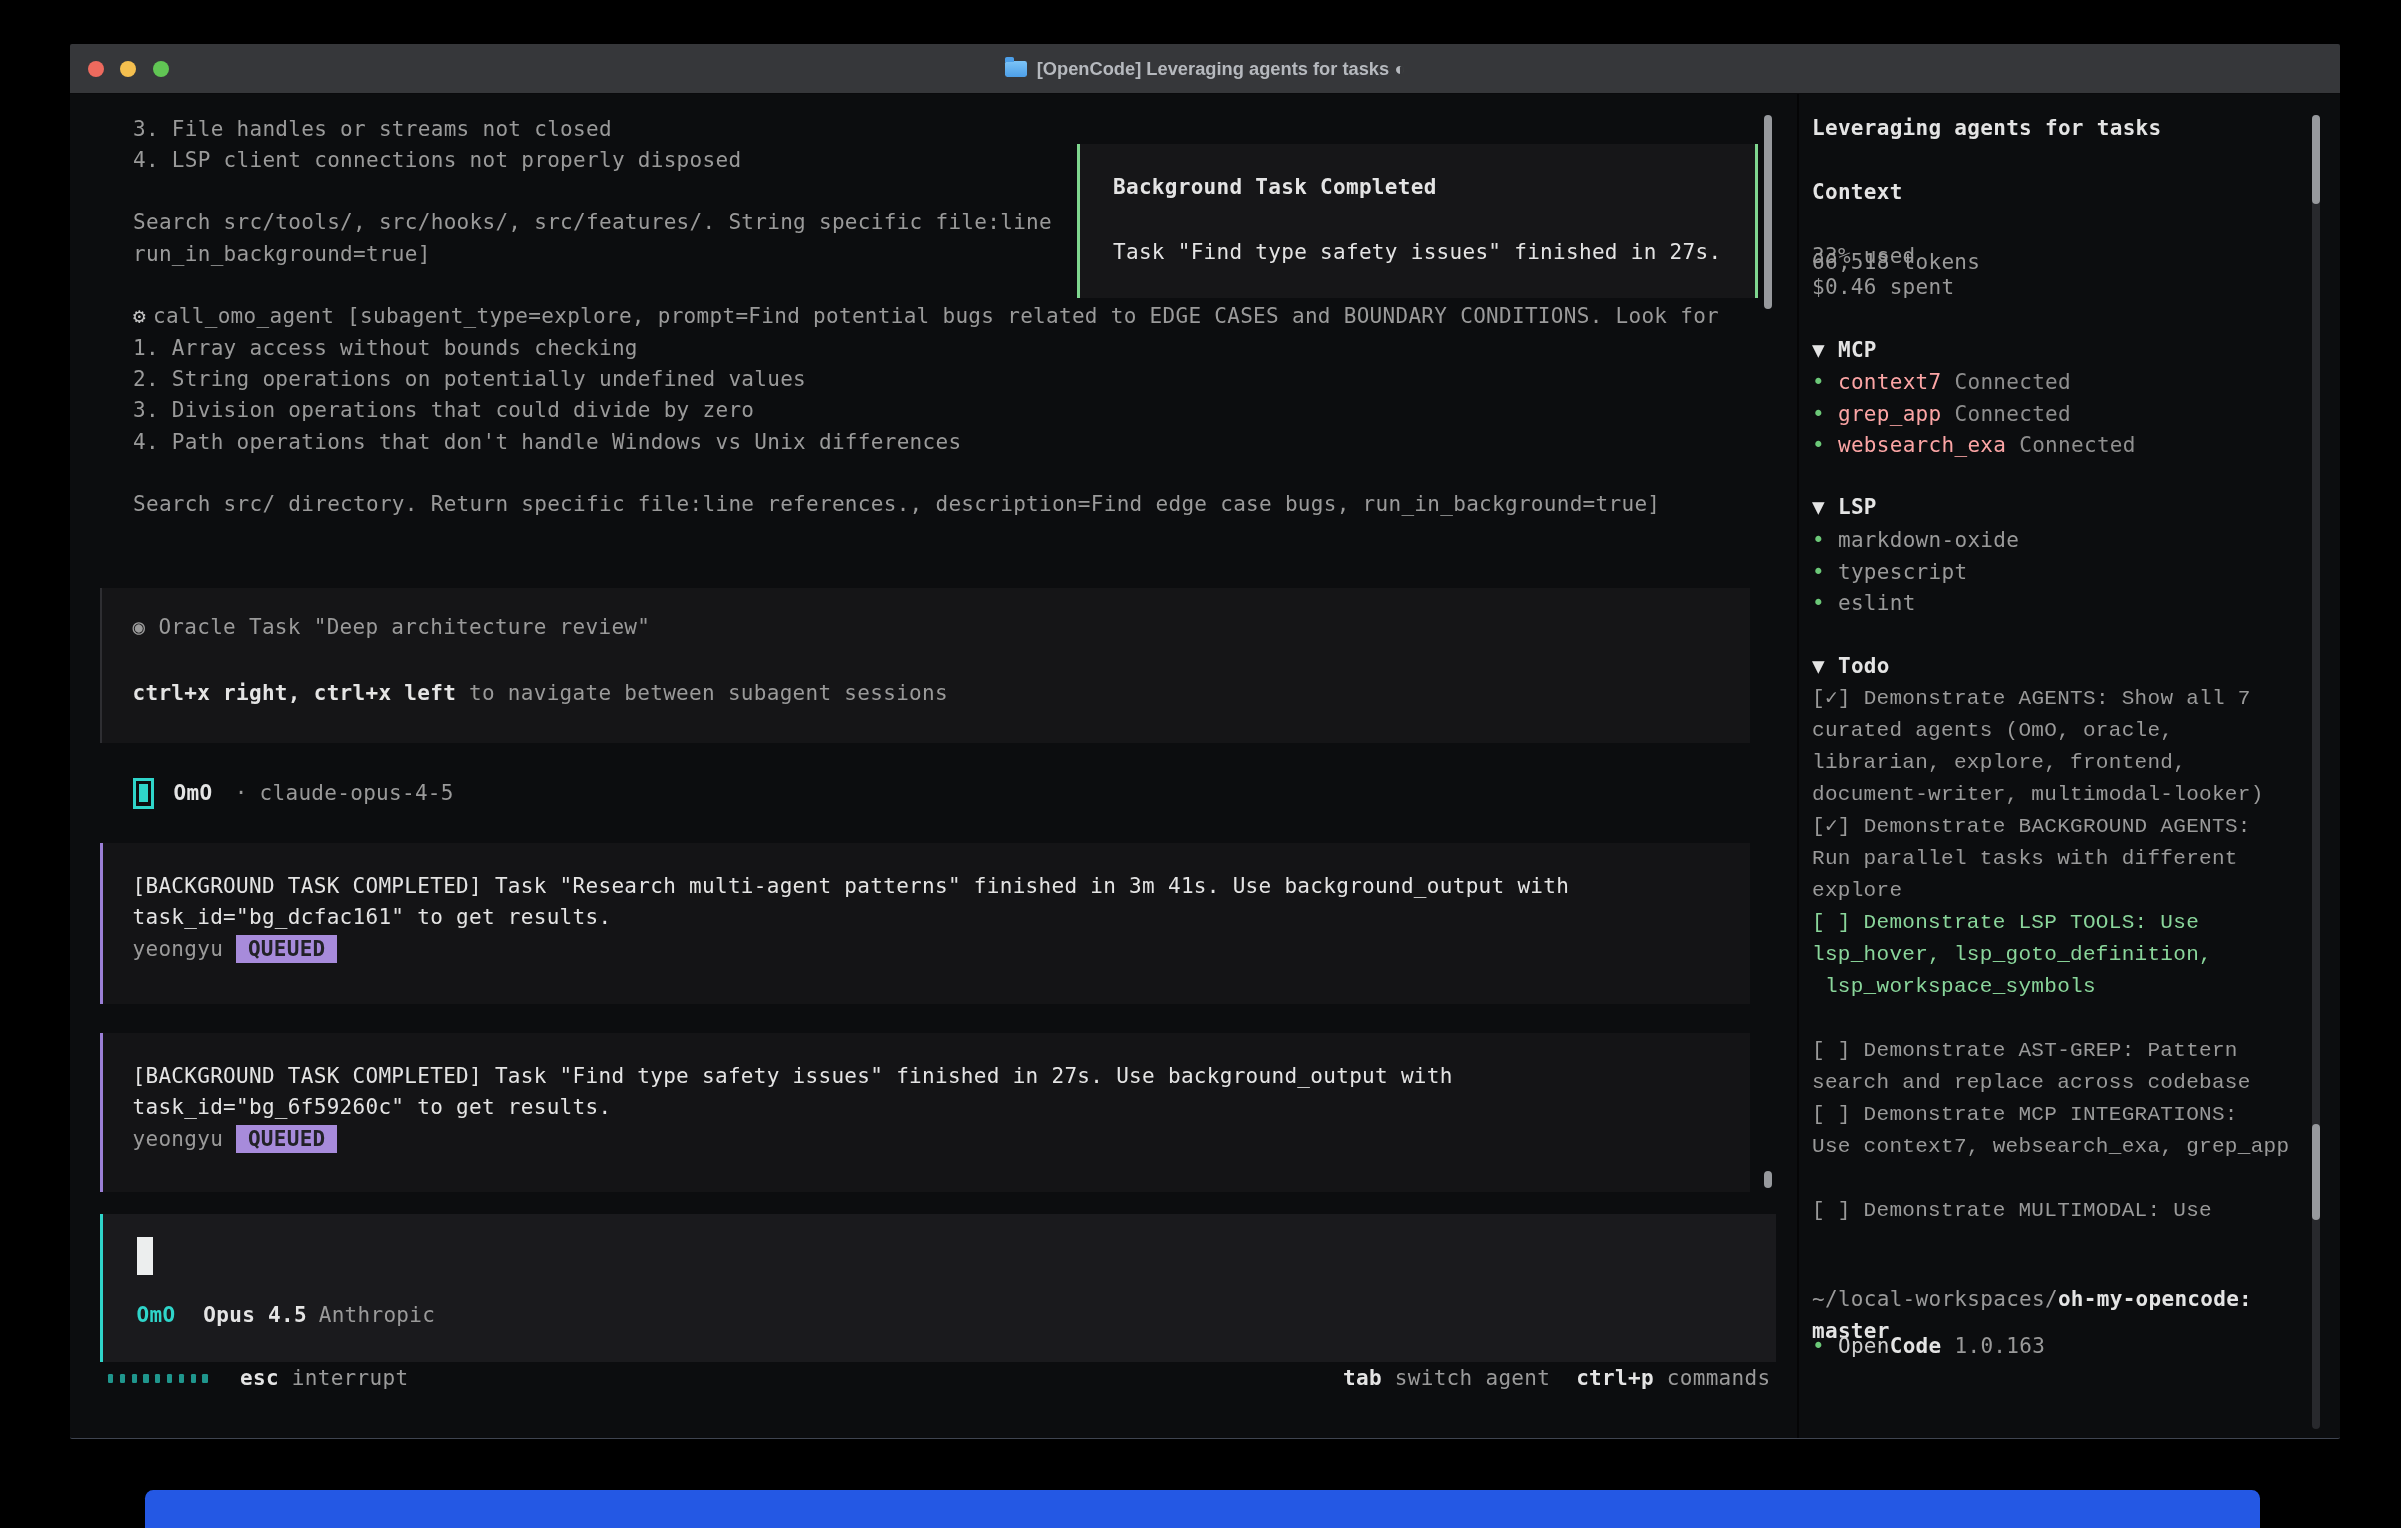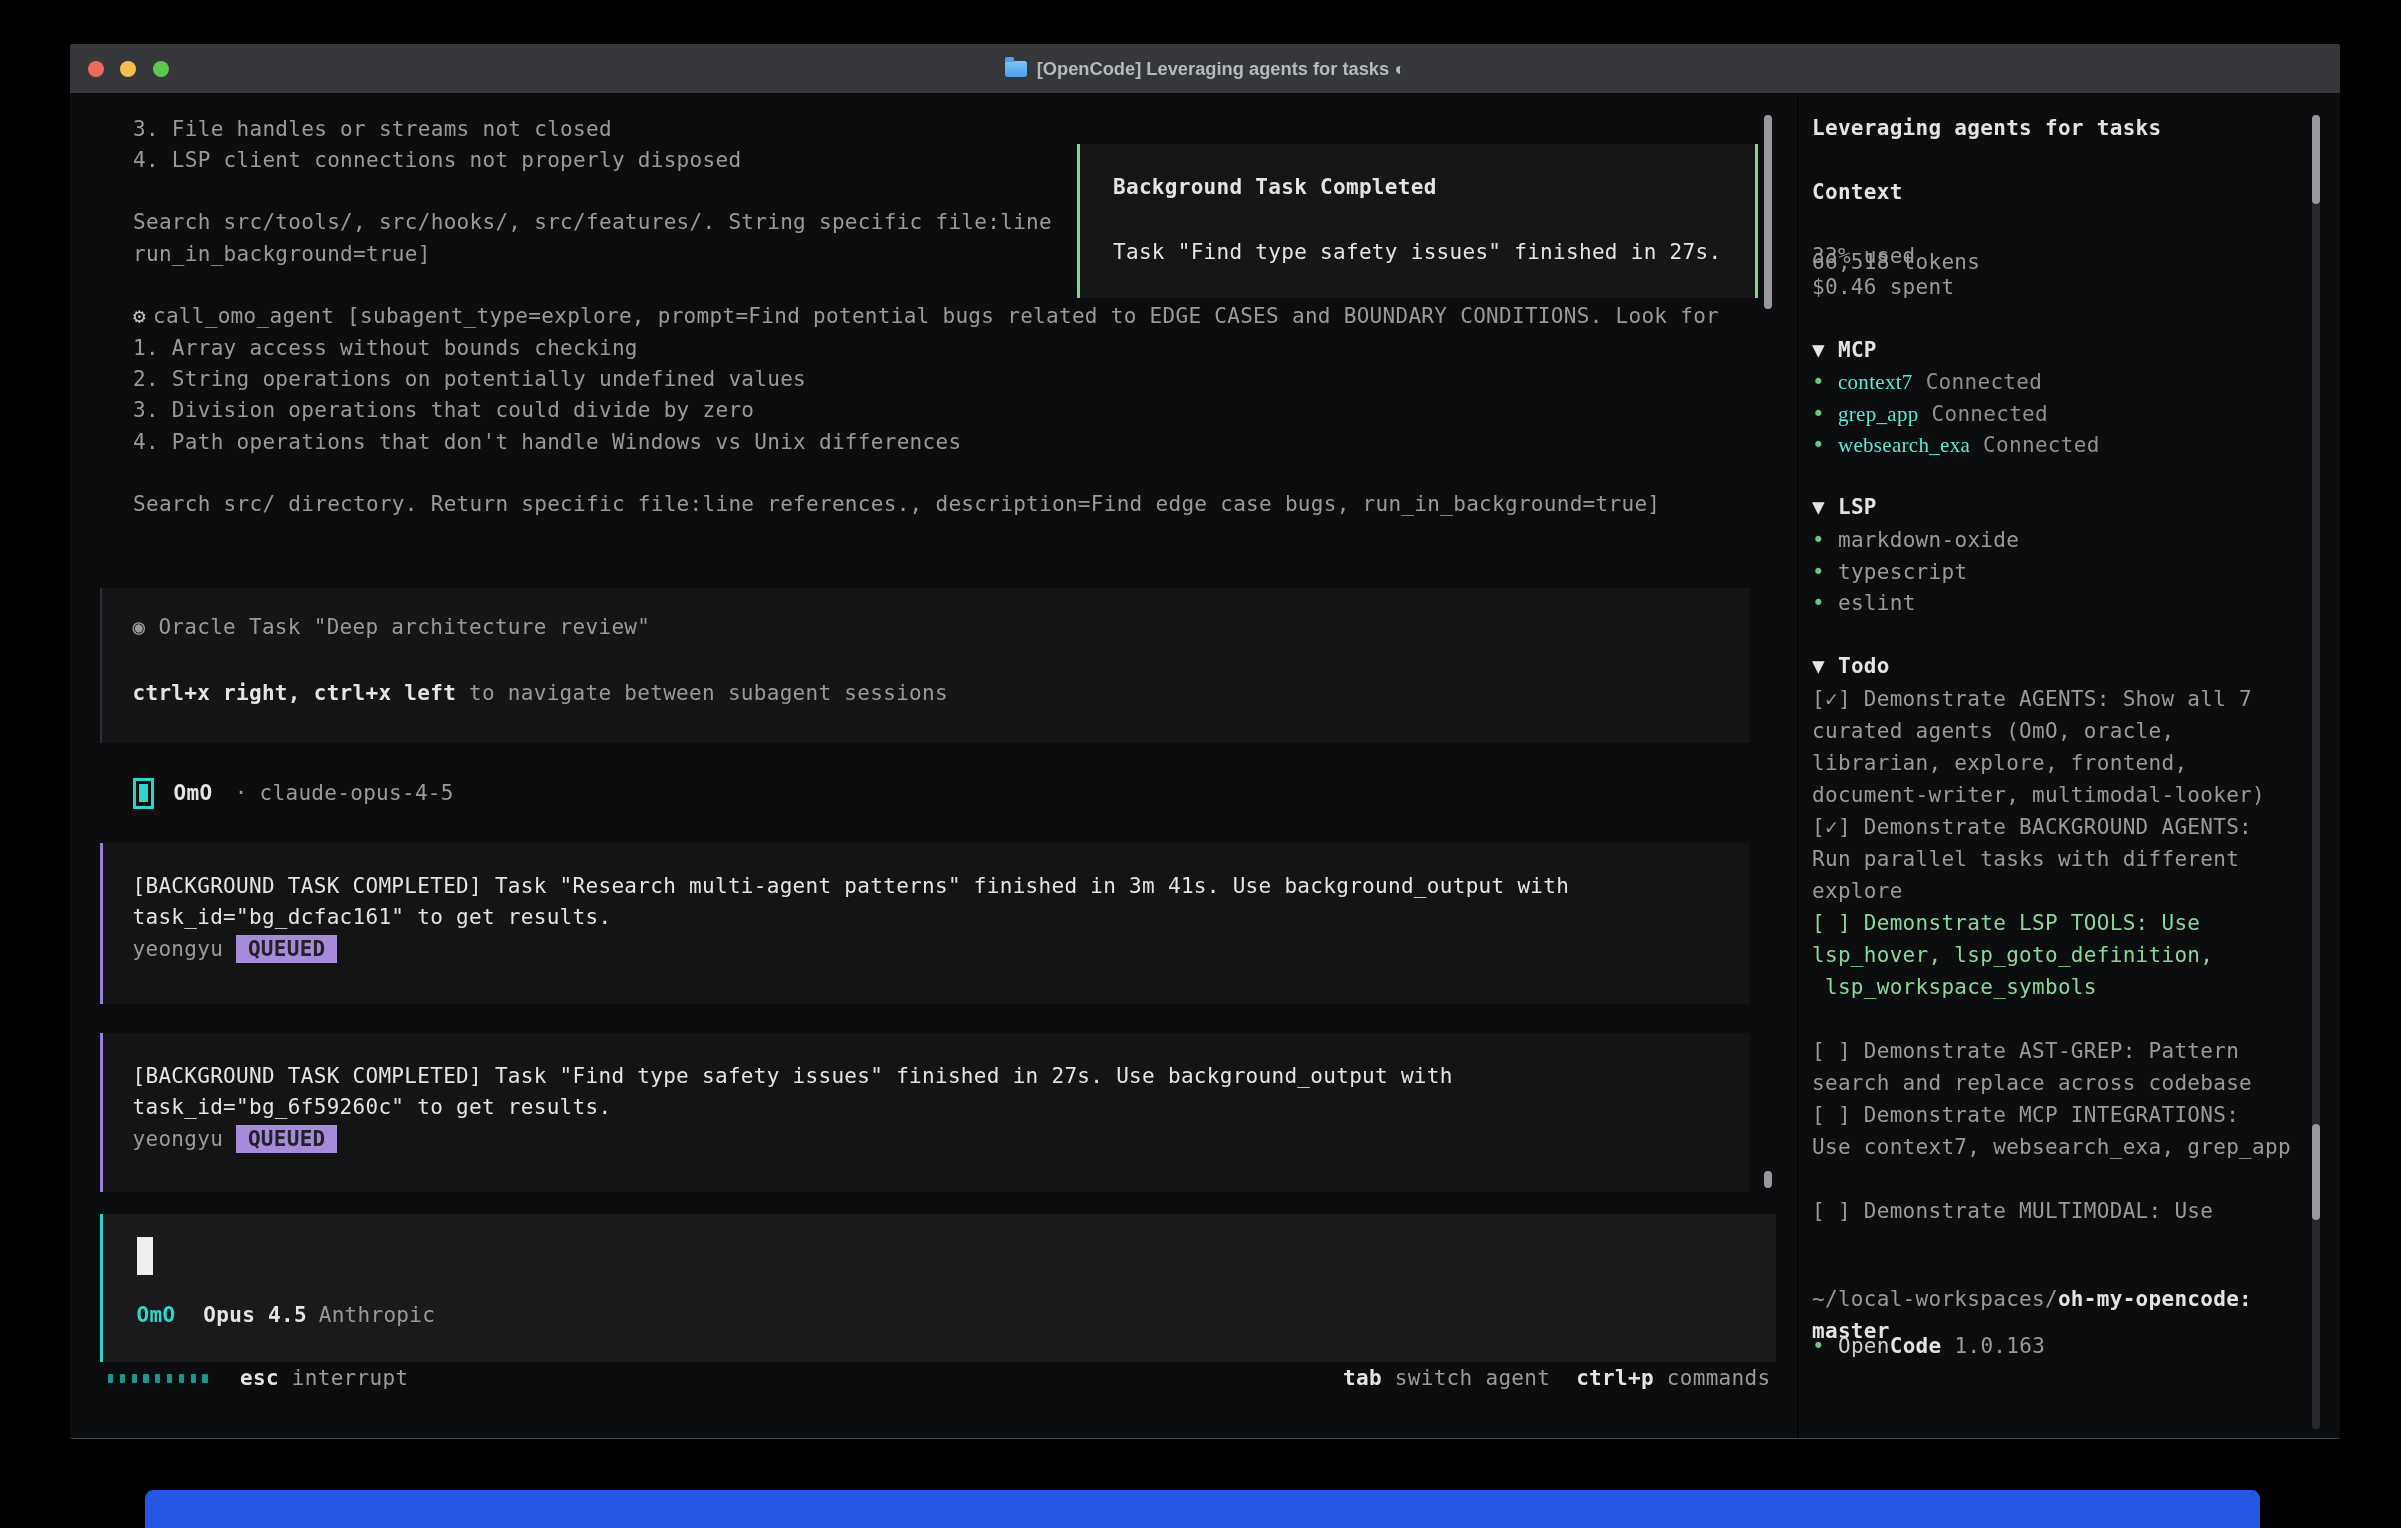--- a/index.html
+++ b/index.html
@@ -19,21 +19,21 @@
   .titlewrap { position:absolute; left:0; top:0; width:100%; height:50px; display:flex;
                align-items:center; justify-content:center; gap:9.5px;
                font-family:"Liberation Sans", sans-serif; font-weight:bold; font-size:18.3px; color:#b6b9be; }
   .foldericon { width:22.5px; height:16.5px; background:linear-gradient(#7cc4f7,#4d9fe8); border-radius:2.4px; position:relative; }
   .foldericon::before { content:""; position:absolute; left:0; top:-3.5px; width:9.5px; height:4.7px;
                         background:#4d9fe8; border-radius:1.8px 1.8px 0 0; }
 
   
   .t { position:absolute; height:32px; line-height:32px; font-size:21px; letter-spacing:0.3px; white-space:pre; }
   .g { color:#9a9a9a; } .w { color:#e4e4e4; } .b { font-weight:bold; }
-  .cy { color:#2fd5ca; } .grn { color:#8ad69b; } .dimw { color:#5eead4;font-family:Liberation Serif, serif; }
+  .cy { color:#2fd5ca; } .grn { color:#8ad69b; } .dimw { color:#fca5a5; }
 
   .gear { color:#c4c4c4; margin-right:7px; }
 
   
   .notif { position:absolute; left:1007px; top:100px; width:681px; height:154px; background:#161618;
            border-left:3px solid #7fd68f; border-right:3px solid #7fd68f; z-index:5; }
   .notif .line { position:absolute; left:33px; height:32px; line-height:32px; font-size:21px; letter-spacing:0.3px; white-space:pre; }
 
   
   .oracle { position:absolute; left:29.5px; top:544px; width:1650px; height:155px; background:#151517;
@@ -61,21 +61,21 @@
   .sb-track { position:absolute; background:#28292d; border-radius:4.1px; }
 
   .divider { position:absolute; left:1727px; top:50px; width:1.8px; height:1344px; background:#050506; }
 
   
   .sr { left:1742px; }
   .caret { margin-right:13px; }
   .dot { margin-right:13px; color:#6cc878; }
   .statuslbl { margin-left:13px; color:#8f8f8f; }
   .todo { position:absolute; left:1742px; top:639px; width:520px; font-size:21px; letter-spacing:0.3px; }
-  .todo div { height:32px; line-height:32px; white-space:pre; color:#9a9a9a; }
+  .todo div { height:32px; line-height:32px; white-space:pre; color:#9a9a9a;font-family:Liberation Mono, monospace; }
   .todo div.grn { color:#8ad69b; }
 
   .dock { position:absolute; left:145px; top:1490px; width:2115px; height:38px;
           background:#2458e4; border-radius:8.3px 8.3px 0 0; }
 </style>
 </head>
 <body>
 
 <div class="window">
 

